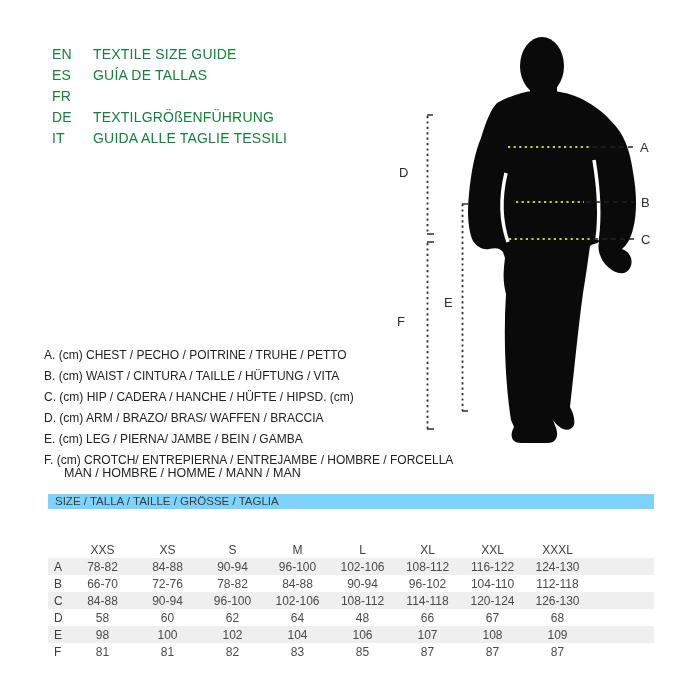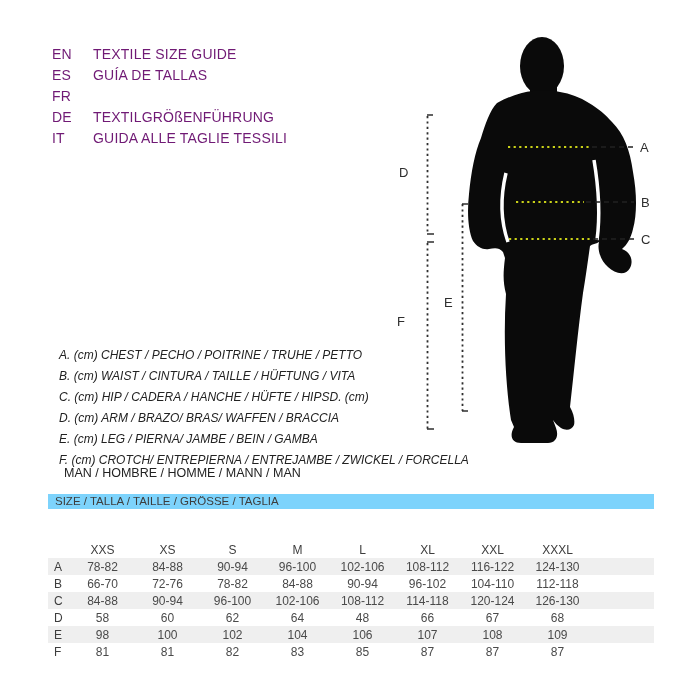--- a/index.html
+++ b/index.html
@@ -2,27 +2,27 @@
 <html><head>
 <meta charset="utf-8">
 <style>
   html,body{margin:0;padding:0;background:#fff;}
   .canvas{
     position:relative;width:700px;height:700px;background:#ffffff;
     font-family:"Liberation Sans",sans-serif;overflow:hidden;color:#222;
   }
   
   .lang-list{position:absolute;left:52px;top:44px;}
-  .lang-row{display:flex;line-height:21px;font-size:14px;color:#701a75;letter-spacing:.2px;align-items:center;}
+  .lang-row{display:flex;line-height:21px;font-size:14px;color:#15803d;letter-spacing:.2px;align-items:center;}
   .lang-code{width:41px;flex:0 0 41px;}
   
   .figure-svg{position:absolute;left:0;top:0;width:700px;height:700px;}
   .fig-label{font-family:"Liberation Sans",sans-serif;font-size:13px;fill:#2e2e2e;}
   
-  .measure-list{position:absolute;left:59px;top:345px;font-style:italic;}
+  .measure-list{position:absolute;left:44px;top:345px;}
   .measure-row{line-height:21px;font-size:12px;color:#222;white-space:nowrap;}
   .gender-line{position:absolute;left:52px;top:466px;font-size:12.5px;color:#222;line-height:15px;margin-left:12px;}
   
   .size-table-wrap{position:absolute;left:48px;top:494px;width:606px;}
   .table-title-bar{
     height:15px;line-height:15px;background:#7dd3fc;color:#3d3d3d;
     font-size:11.5px;padding-left:7px;box-sizing:border-box;
   }
   table.size-table{width:606px;border-collapse:collapse;table-layout:fixed;margin-top:32px;}
   .size-table th,.size-table td{
@@ -124,21 +124,21 @@
     <path d="M 427 242 h 7 M 427 429 h 7" stroke="#2f2f2f" stroke-width="1.5" fill="none"></path>
     <text class="fig-label" x="397" y="326">F</text>
   </svg>
 
   <div class="measure-list">
     <div class="measure-row">A. (cm) CHEST / PECHO / POITRINE / TRUHE / PETTO</div>
     <div class="measure-row">B. (cm) WAIST / CINTURA / TAILLE / HÜFTUNG / VITA</div>
     <div class="measure-row">C. (cm) HIP / CADERA / HANCHE / HÜFTE / HIPSD. (cm)</div>
     <div class="measure-row">D. (cm) ARM / BRAZO/ BRAS/ WAFFEN / BRACCIA</div>
     <div class="measure-row">E. (cm) LEG / PIERNA/ JAMBE / BEIN / GAMBA</div>
-    <div class="measure-row">F. (cm) CROTCH/ ENTREPIERNA / ENTREJAMBE / ZWICKEL / FORCELLA</div>
+    <div class="measure-row">F. (cm) CROTCH/ ENTREPIERNA / ENTREJAMBE / HOMBRE / FORCELLA</div>
   </div>
   <div class="gender-line">MAN / HOMBRE / HOMME / MANN / MAN</div>
 
   <div class="size-table-wrap">
     <div class="table-title-bar">SIZE / TALLA / TAILLE / GRÖSSE / TAGLIA</div>
     <table class="size-table">
       <colgroup>
         <col style="width:22px">
           <col style="width:65px">
           <col style="width:65px">

